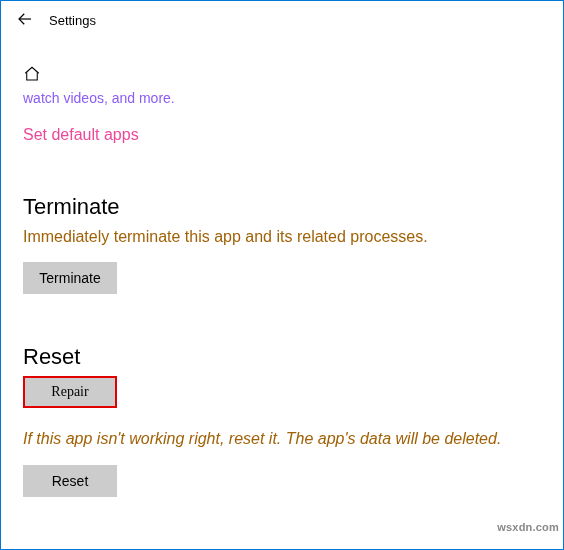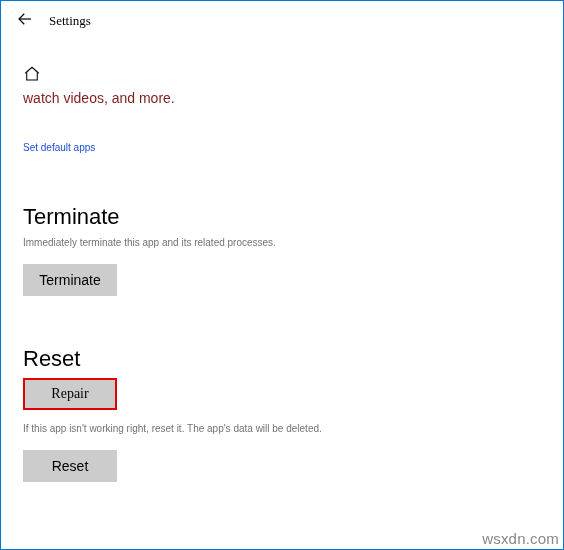--- a/index.html
+++ b/index.html
@@ -13,21 +13,20 @@
     height: 550px;
     border: 1px solid #0078d7;
     overflow: hidden;
     position: relative;
   }
   .header {
     display: flex;
     align-items: center;
     padding: 8px 10px 6px 10px;
     height: 36px;
-    font-family: Liberation Serif, serif;
   }
   .back-btn {
     width: 28px;
     height: 28px;
     display: flex;
     align-items: center;
     justify-content: center;
     font-size: 18px;
     line-height: 1;
     color: #000;
@@ -44,38 +43,38 @@
   }
   .home-icon {
     display: inline-block;
     font-size: 18px;
     margin-top: 28px;
     color: #000;
   }
   .truncated-text {
     font-size: 14px;
     margin-top: 2px;
-    color: #7f1d1d;
+    color: #8b5cf6;
   }
   .link {
     display: inline-block;
-    color: #1d4ed8;
-    font-size: 10px;
-    margin-top: 36px;
+    color: #ec4899;
+    font-size: 16px;
+    margin-top: 20px;
     cursor: pointer;
   }
   .section-heading {
     font-size: 22px;
     font-weight: 400;
     margin-top: 50px;
     margin-bottom: 6px;
   }
   .section-desc {
-    font-size: 10px;
-    color: #737373;
+    font-size: 16px;
+    color: #a16207;
     margin: 6px 0 14px 0;
     line-height: 1.4;
     max-width: 500px;
   }
   .btn {
     background: #cccccc;
     border: none;
     font-family: inherit;
     font-size: 14px;
     padding: 7px 0;
@@ -87,24 +86,25 @@
     align-items: center;
     justify-content: center;
   }
   .btn-highlight {
     border: 2.5px solid #e00000;
     font-family: Liberation Serif, serif;
   }
   .watermark {
     position: absolute;
     right: 4px;
-    bottom: 2px;
-    font-size: 15px;
+    bottom: 16px;
+    font-size: 11px;
     color: #888;
     letter-spacing: 0.2px;
+    font-weight: bold;
   }
 </style>
 </head>
 <body>
 
 <div class="header">
   <button class="back-btn">
     <span>
       <svg width="18" height="18" viewBox="0 0 24 24" fill="none" stroke="#000" stroke-width="1.6">
         <line x1="4" y1="12" x2="20" y2="12"></line>
@@ -128,18 +128,18 @@
 
   <a class="link">Set default apps</a>
 
   <div class="section-heading">Terminate</div>
   <div class="section-desc">Immediately terminate this app and its related processes.</div>
   <button class="btn">Terminate</button>
 
   <div class="section-heading">Reset</div>
   <button class="btn btn-highlight">Repair</button>
 
-  <div class="section-desc" style="margin-top:12px;">If this app isn't working right, reset it. The app's data will be deleted.</div>
+  <div class="section-desc" style="margin-top:20px;font-style:italic;">If this app isn't working right, reset it. The app's data will be deleted.</div>
   <button class="btn">Reset</button>
 
 </div>
 
 <div class="watermark">wsxdn.com</div>
 
 </body></html>

